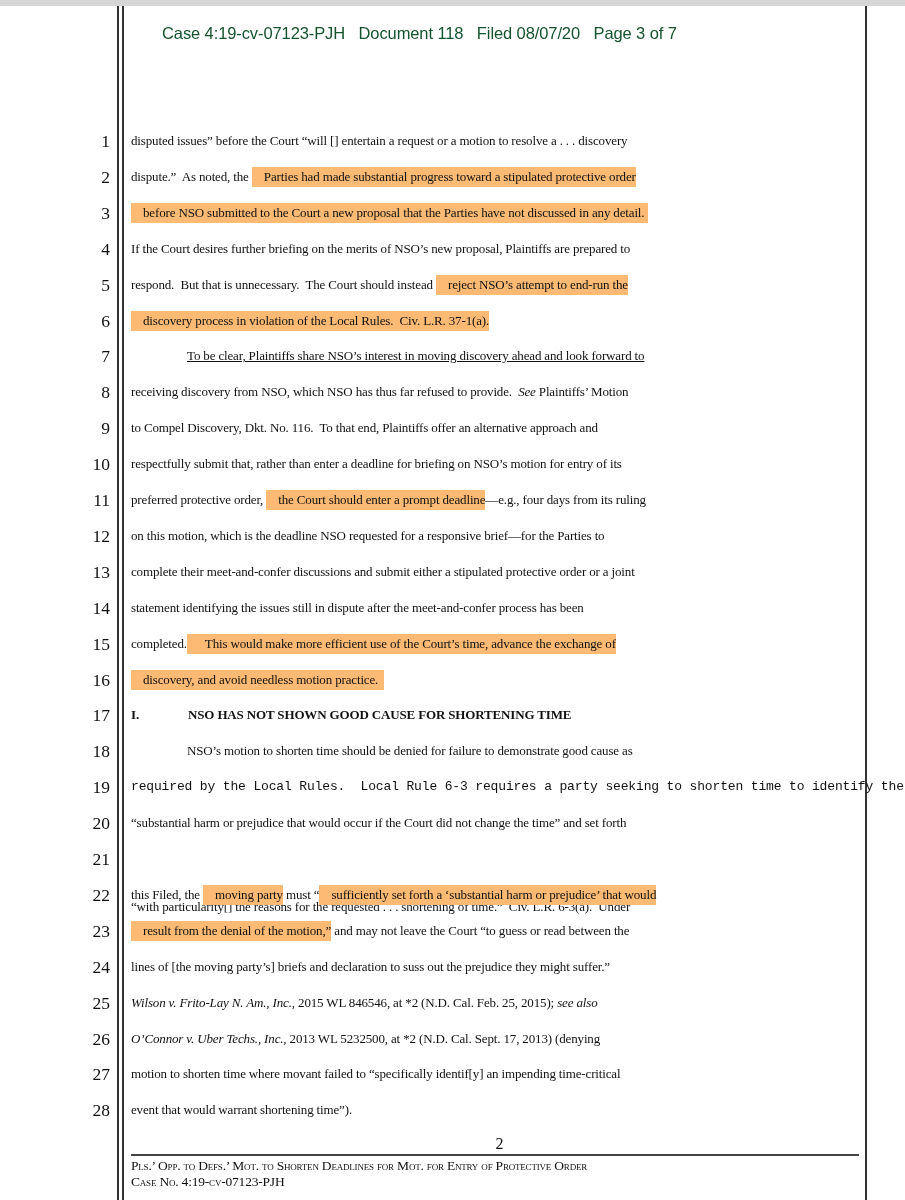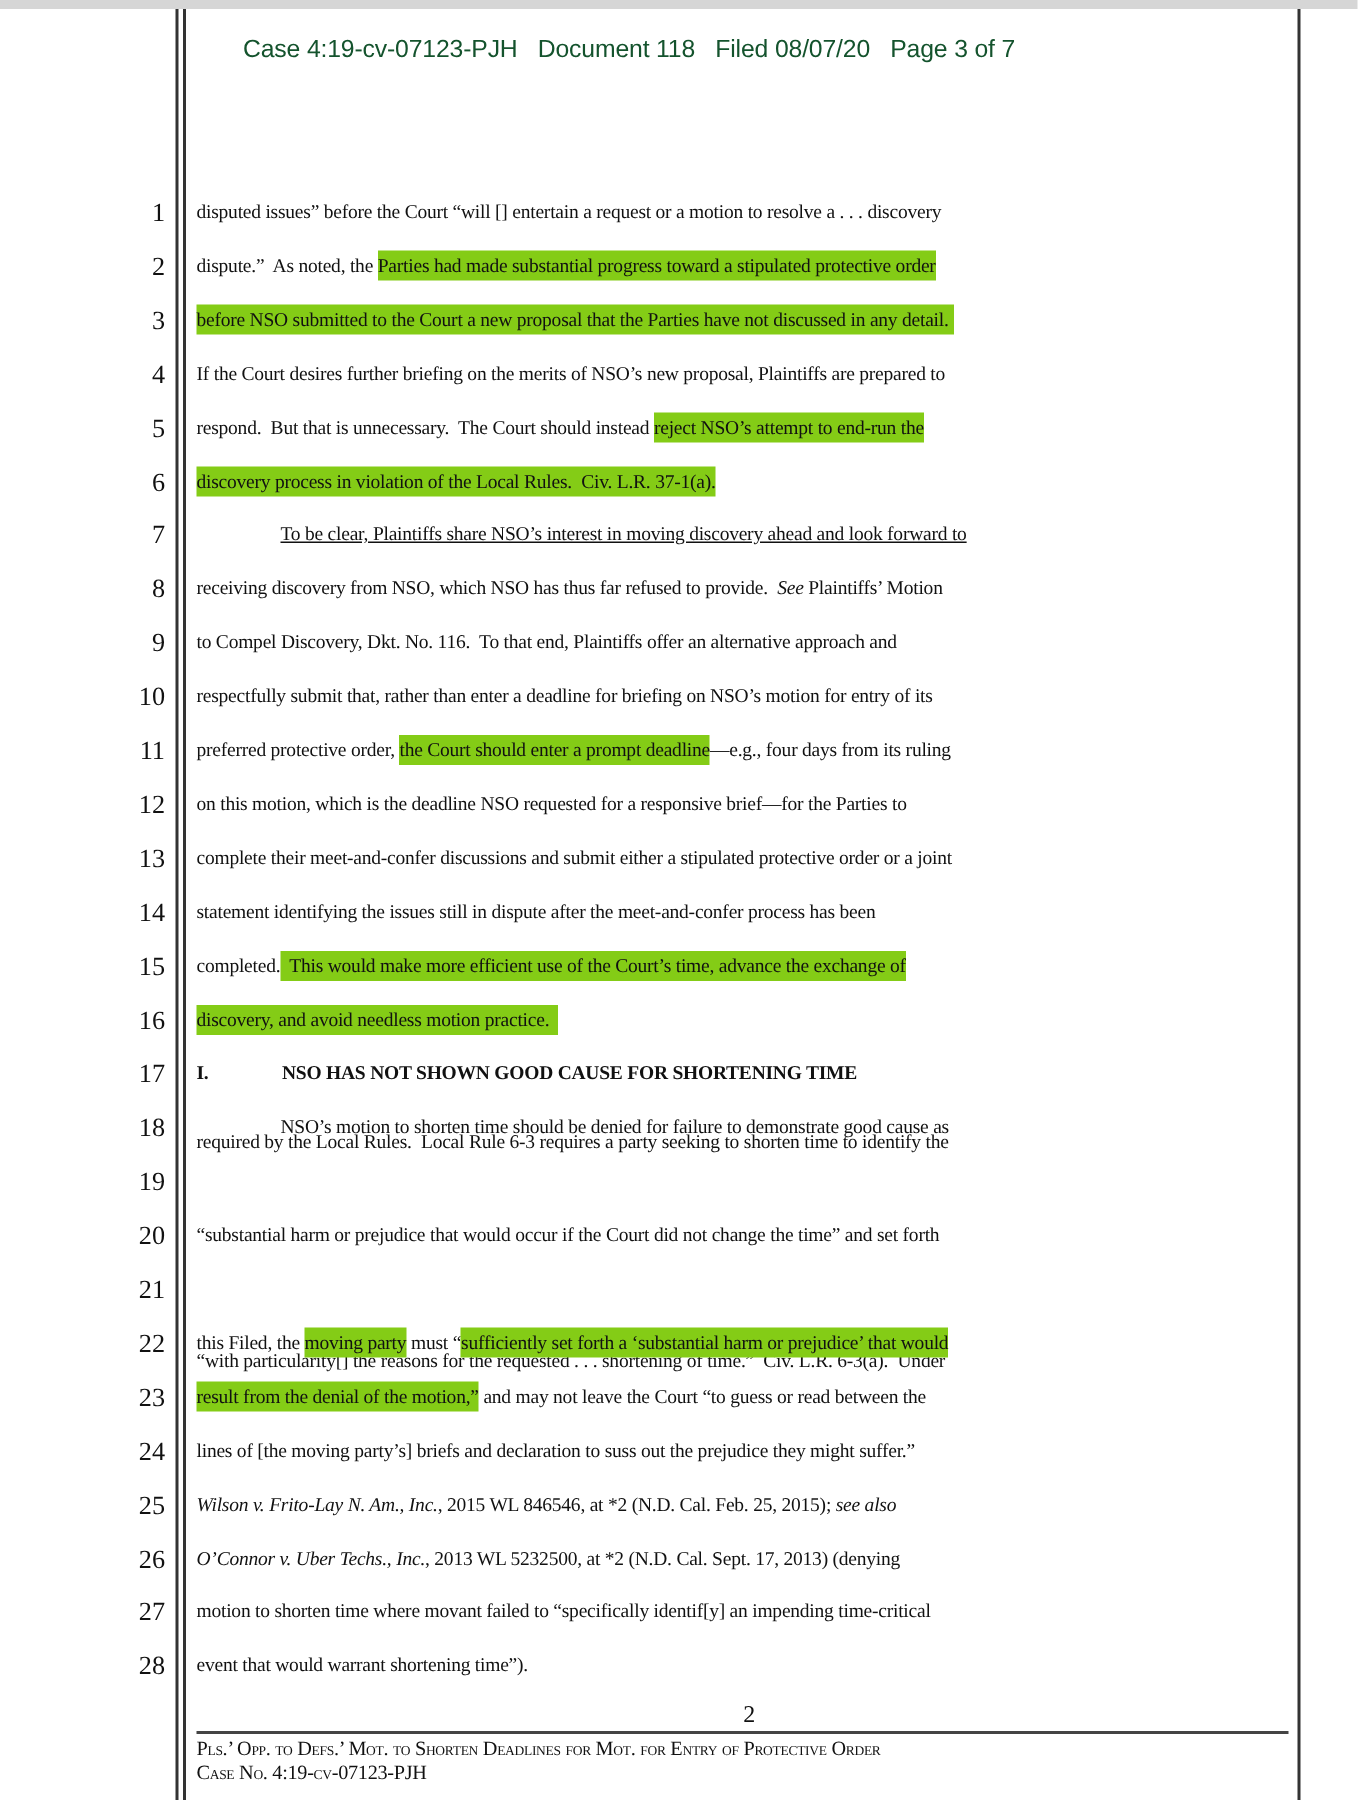--- a/index.html
+++ b/index.html
@@ -66,22 +66,22 @@
     .tl {
       position: absolute;
       left: 131px;
       font-size: 13px;
       line-height: 22px;
       white-space: pre;
       letter-spacing: -0.15px;
     }
     .tl .ind { display: inline-block; width: 56px; }
     .hl {
-      background: #84cc16;
-      padding: 2px 0 3px 0;
+      background: #fdba74;
+      padding: 2px 0 3px 12px;
     }
     .it { font-style: italic; }
     .heading {
       font-weight: bold;
     }
     .heading .num { display: inline-block; width: 57px; }
 
     .page-number {
       position: absolute;
       top: 1135px;
@@ -164,21 +164,21 @@
     <div class="tl" style="top: 417px;"><span class="">to Compel Discovery, Dkt. No. 116.  To that end, Plaintiffs offer an alternative approach and</span></div>
     <div class="tl" style="top: 453px;"><span class="">respectfully submit that, rather than enter a deadline for briefing on NSO’s motion for entry of its</span></div>
     <div class="tl" style="top: 489px;"><span class="">preferred protective order, </span><span class="hl">the Court should enter a prompt deadline</span><span class="">—e.g., four days from its ruling</span></div>
     <div class="tl" style="top: 525px;"><span class="">on this motion, which is the deadline NSO requested for a responsive brief—for the Parties to</span></div>
     <div class="tl" style="top: 561px;"><span class="">complete their meet-and-confer discussions and submit either a stipulated protective order or a joint</span></div>
     <div class="tl" style="top: 597px;"><span class="">statement identifying the issues still in dispute after the meet-and-confer process has been</span></div>
     <div class="tl" style="top: 633px;"><span class="">completed.</span><span class="hl">  This would make more efficient use of the Court’s time, advance the exchange of</span></div>
     <div class="tl" style="top: 669px;"><span class="hl">discovery, and avoid needless motion practice.  </span></div>
     <div class="tl heading" style="top: 704px;"><span class="num">I.</span><span class="">NSO HAS NOT SHOWN GOOD CAUSE FOR SHORTENING TIME</span></div>
     <div class="tl" style="top: 740px;"><span class="ind"></span><span class="">NSO’s motion to shorten time should be denied for failure to demonstrate good cause as</span></div>
-    <div class="tl" style="top: 750px;"><span class="">required by the Local Rules.  Local Rule 6-3 requires a party seeking to shorten time to identify the</span></div>
+    <div class="tl" style="top: 776px; font-family: Liberation Mono, monospace;"><span class="">required by the Local Rules.  Local Rule 6-3 requires a party seeking to shorten time to identify the</span></div>
     <div class="tl" style="top: 812px;"><span class="">“substantial harm or prejudice that would occur if the Court did not change the time” and set forth</span></div>
     <div class="tl" style="top: 896px;"><span class="">“with particularity[] the reasons for the requested . . . shortening of time.”  Civ. L.R. 6-3(a).  Under</span></div>
     <div class="tl" style="top: 884px;"><span class="">this Filed, the </span><span class="hl">moving party</span><span class=""> must “</span><span class="hl">sufficiently set forth a ‘substantial harm or prejudice’ that would</span></div>
     <div class="tl" style="top: 920px;"><span class="hl">result from the denial of the motion,”</span><span class=""> and may not leave the Court “to guess or read between the</span></div>
     <div class="tl" style="top: 956px;"><span class="">lines of [the moving party’s] briefs and declaration to suss out the prejudice they might suffer.”</span></div>
     <div class="tl" style="top: 992px;"><span class="it">Wilson v. Frito-Lay N. Am., Inc.</span><span class="">, 2015 WL 846546, at *2 (N.D. Cal. Feb. 25, 2015); </span><span class="it">see also</span></div>
     <div class="tl" style="top: 1028px;"><span class="it">O’Connor v. Uber Techs., Inc.</span><span class="">, 2013 WL 5232500, at *2 (N.D. Cal. Sept. 17, 2013) (denying</span></div>
     <div class="tl" style="top: 1063px;"><span class="">motion to shorten time where movant failed to “specifically identif[y] an impending time-critical</span></div>
     <div class="tl" style="top: 1099px;"><span class="">event that would warrant shortening time”).</span></div>
   </div>

